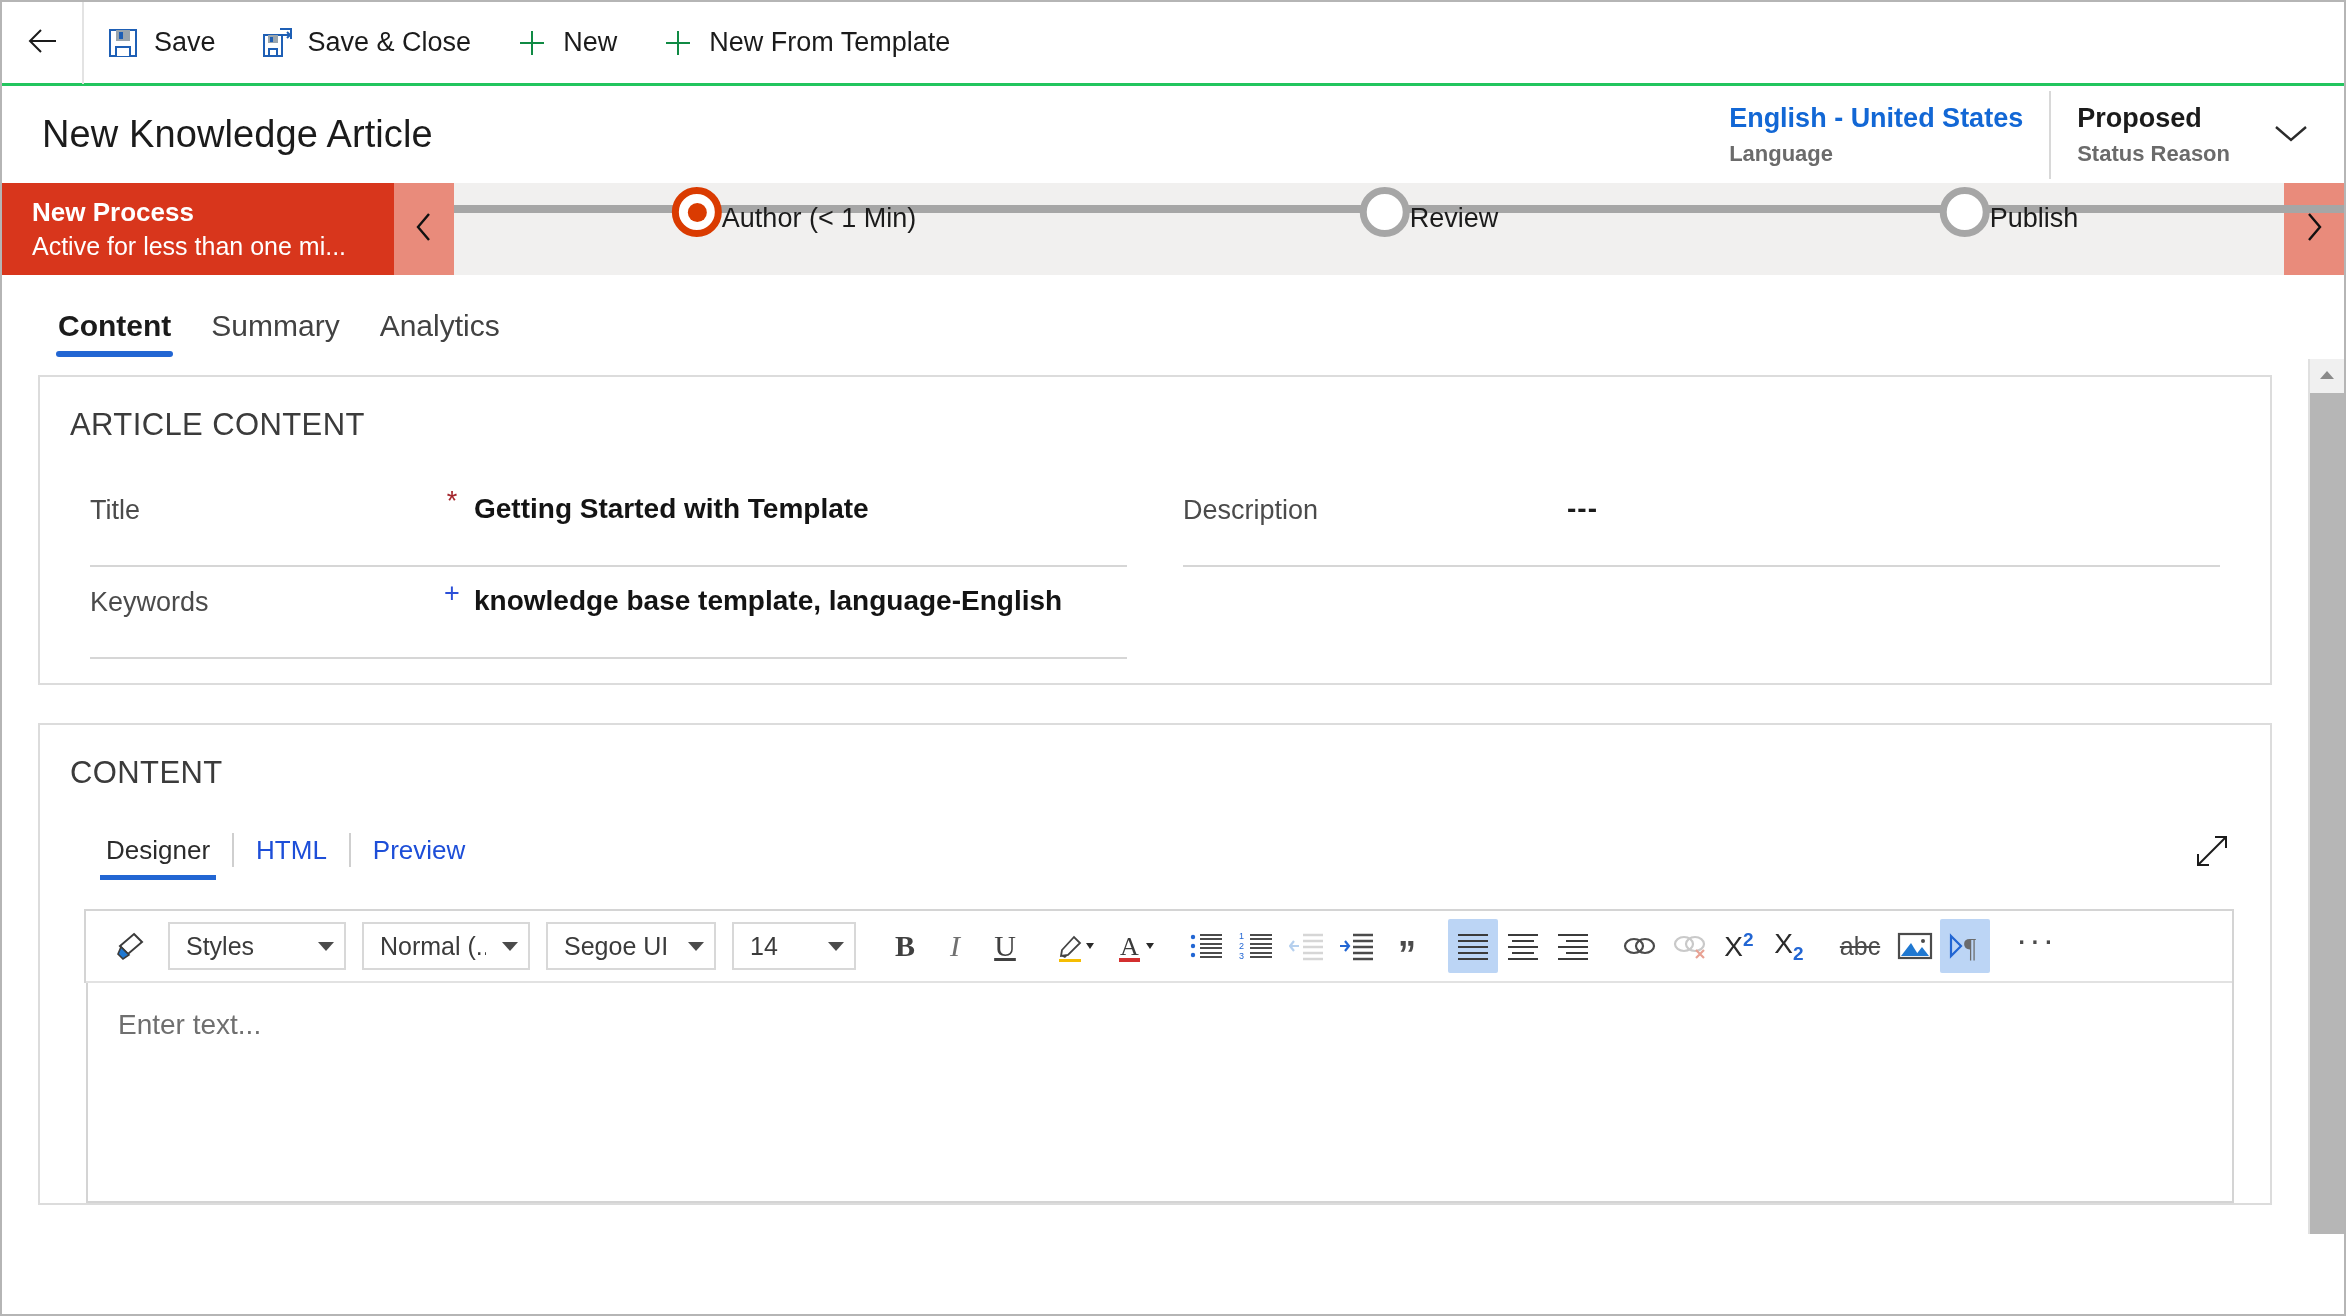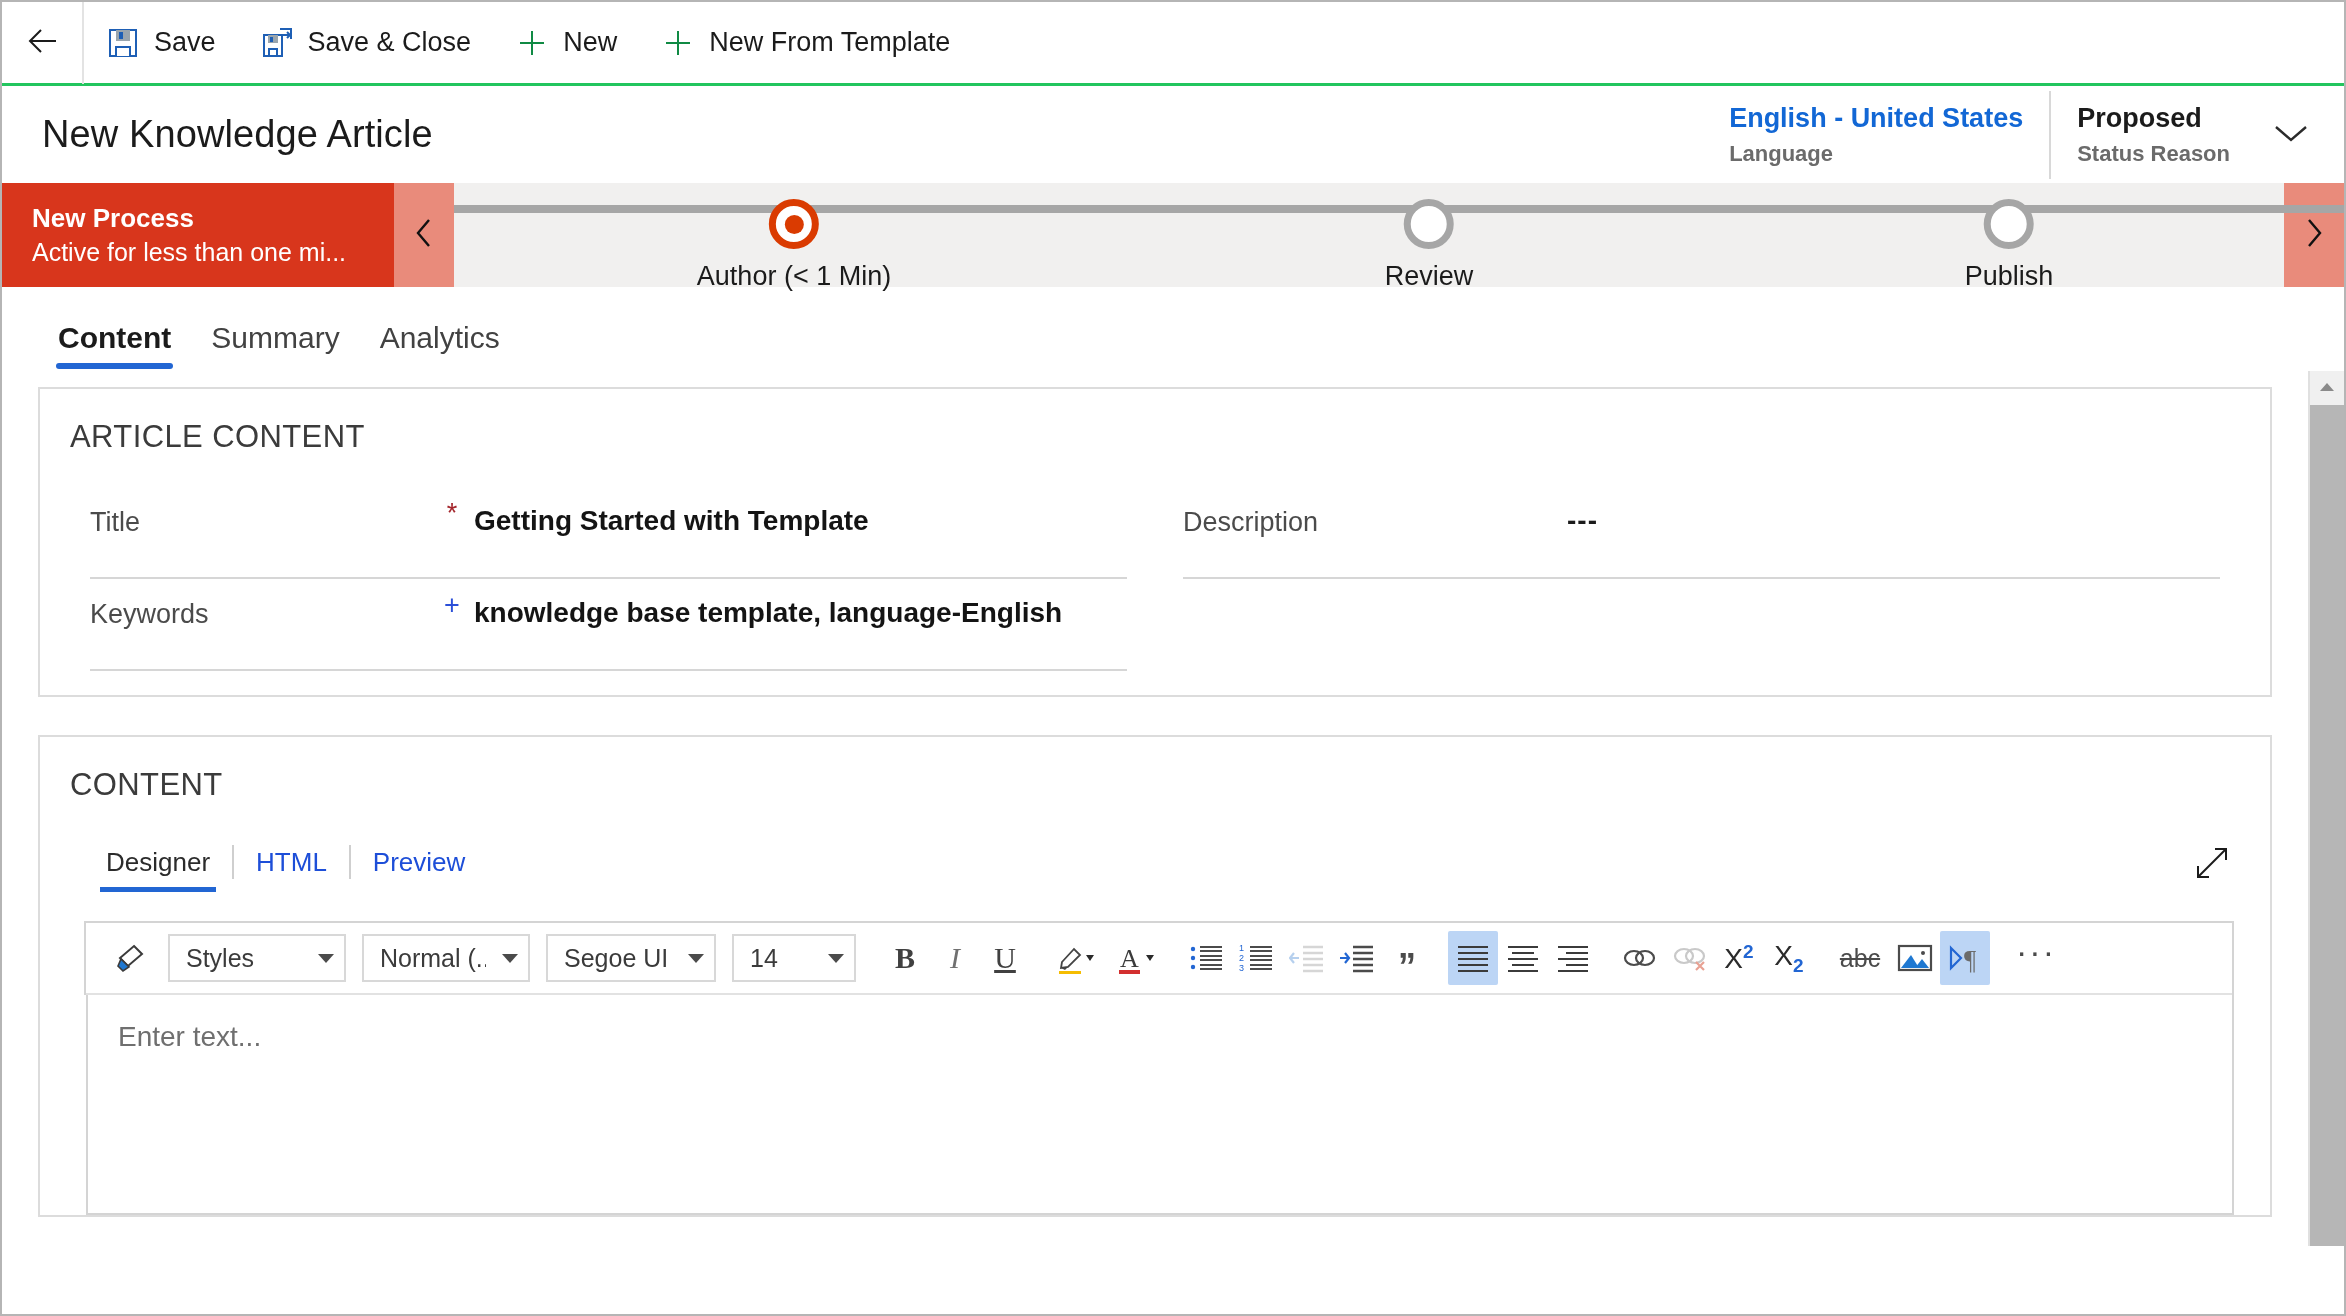--- a/index.html
+++ b/index.html
@@ -95,21 +95,21 @@
   .hdr-chevron {
     display: flex; align-items: center; justify-content: center;
     width: 70px;
     cursor: pointer;
   }
   .hdr-chevron svg { width: 38px; height: 24px; }
 
   
   .bpf {
     position: relative;
-    height: 104px;
+    height: 92px;
     display: flex;
     background: #f1f0ef;
     align-items: stretch;
   }
   .bpf-active-tile {
     width: 392px;
     background: #d8361c;
     color: #fff;
     display: flex;
     flex-direction: column;
@@ -153,24 +153,24 @@
   }
   .bpf-track-done {
     position: absolute;
     top: 22px;
     left: 0;
     height: 8px;
     background: #a6a6a6;
   }
   .bpf-stage {
     position: absolute;
-    top: 16px;
+    top: 4px;
     transform: translateX(-50%);
     display: flex;
-    flex-direction: column;
+    flex-direction: row;
     align-items: center;
     cursor: pointer;
   }
   .bpf-node {
     width: 50px; height: 50px;
     border-radius: 50%;
     background: #fff;
     border: 7px solid #a6a6a6;
     display: flex; align-items: center; justify-content: center;
   }

